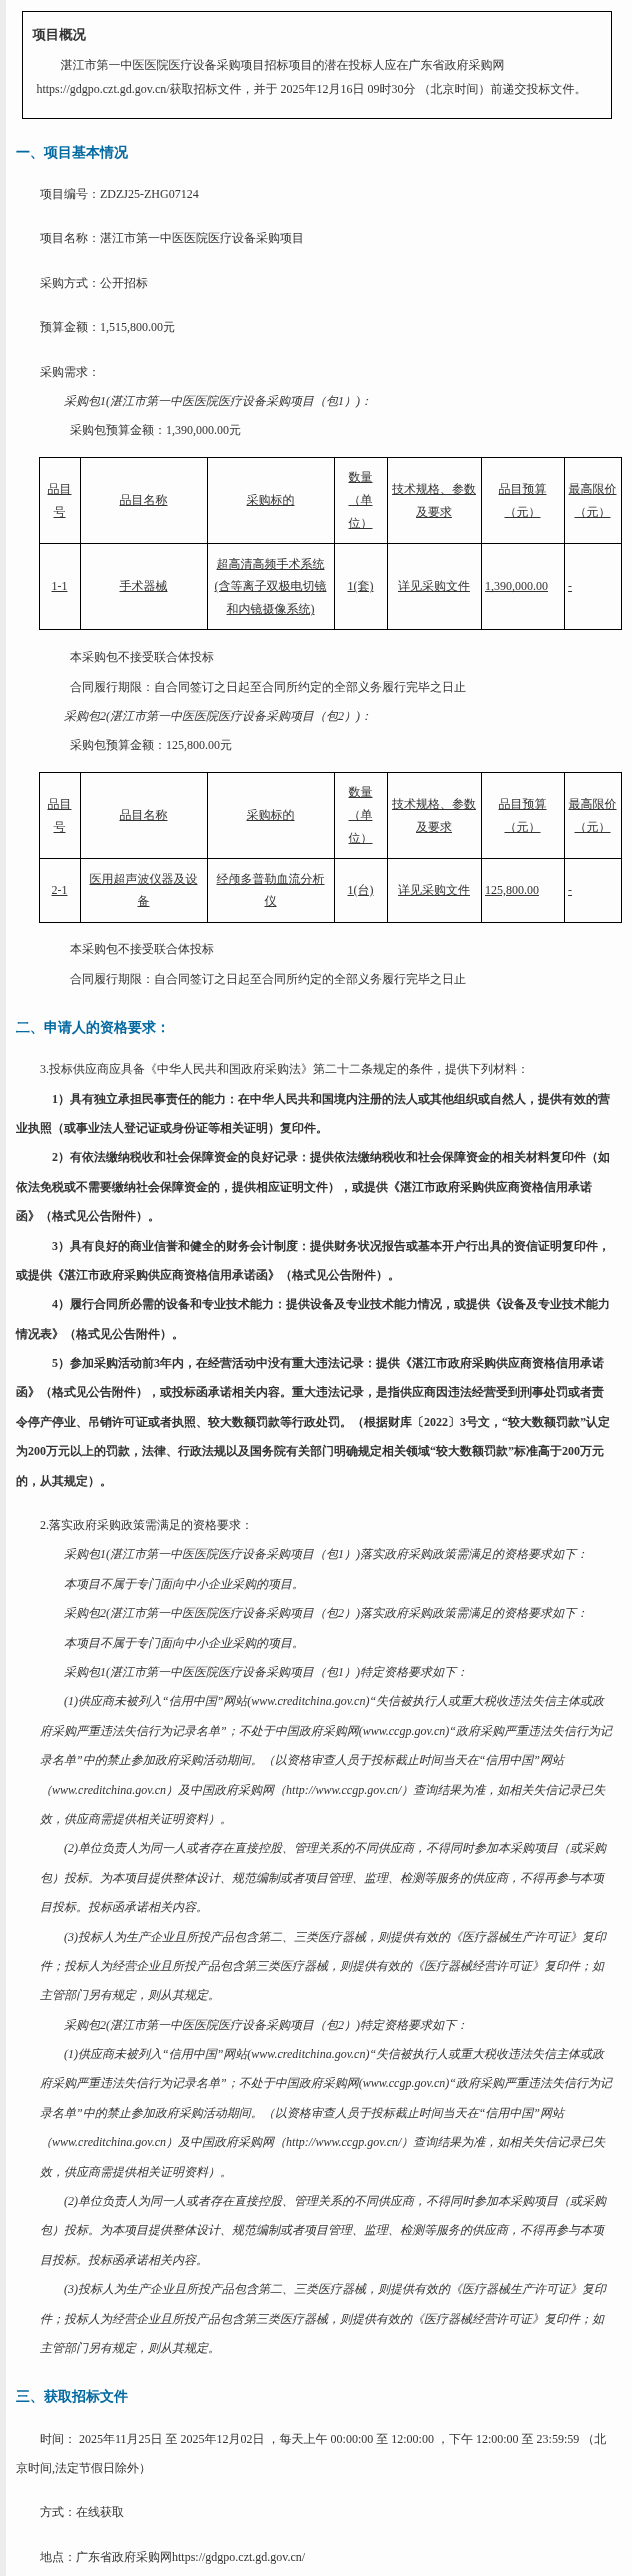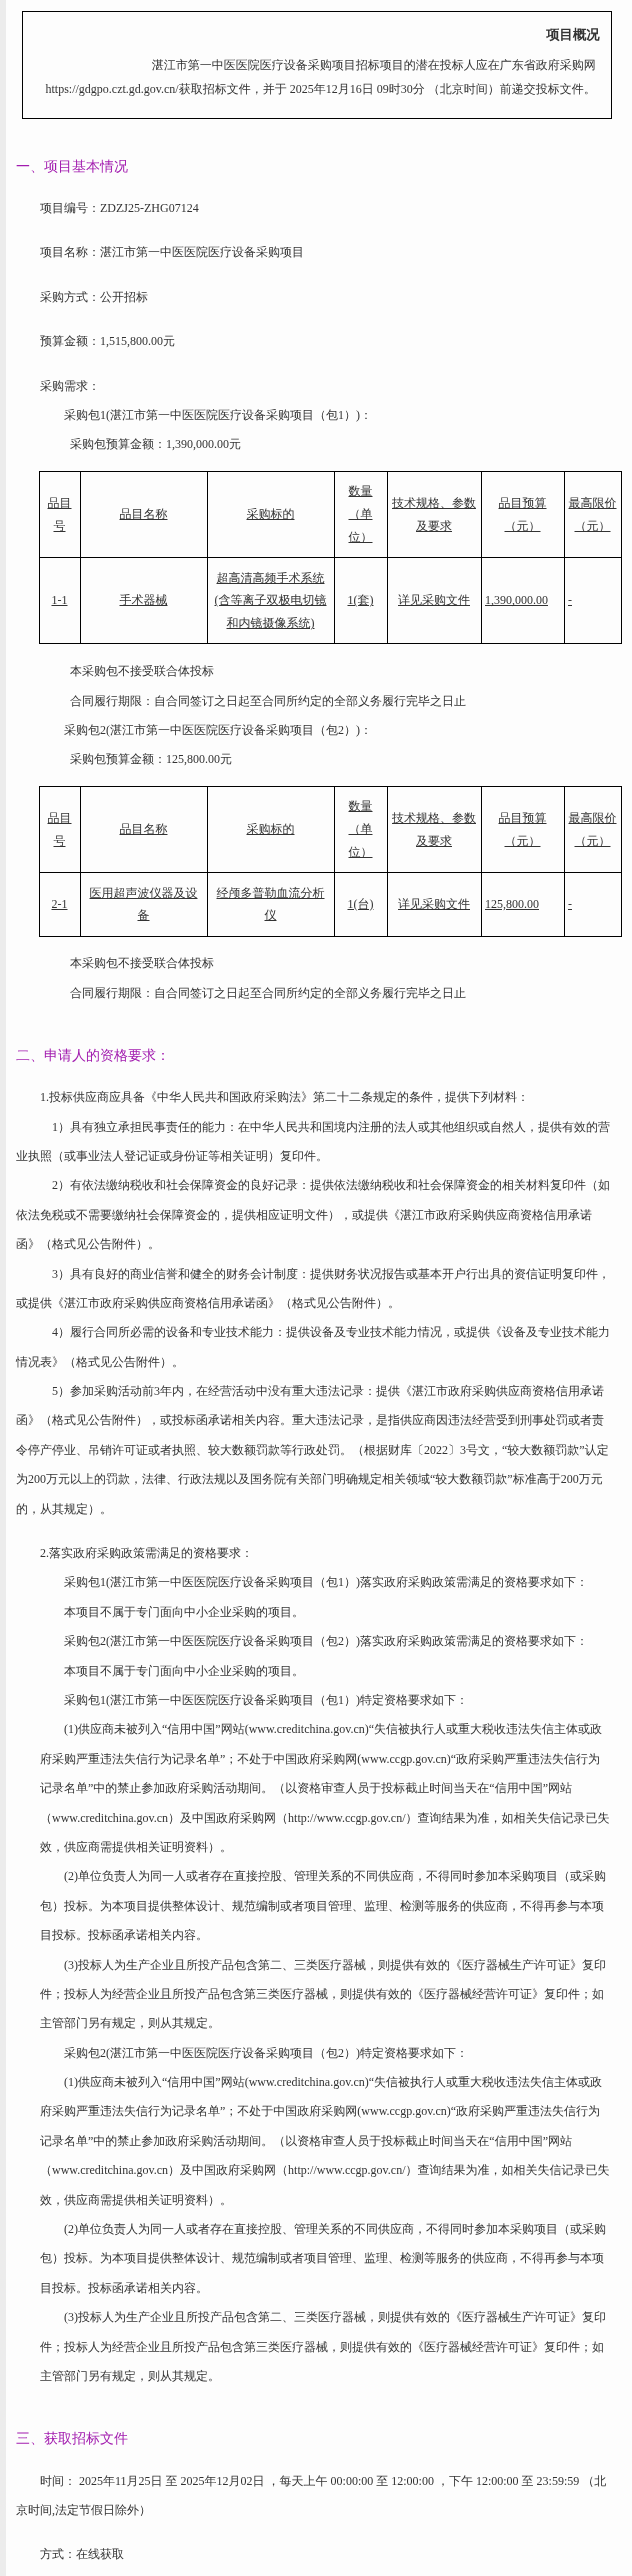--- a/index.html
+++ b/index.html
@@ -20,45 +20,44 @@
   }
   .content{
     padding:8.4px 20px 21px 16px;
   }
   
   .overview-box{
     border:0.7px solid #000;
     margin:2.8px 0 20px 6.3px;
     padding:10px 11.3px 12.7px 9.1px;
     line-height:2.0;
-    text-align:right;
   }
   .overview-box .box-title{
     font-weight:bold;
     font-size:13.4px;
     color:#333;
     margin:0 0 4.2px 0;
   }
   .overview-box .box-body{
     margin:4px;
     text-indent:2em;
   }
   
   .sec-heading{
-    font-weight:normal;
+    font-weight:bold;
     font-size:14px;
-    color:#a21caf;
-    margin:35px 0 10px 0;
+    color:#0369a1;
+    margin:21px 0 10px 0;
     line-height:1.8;
   }
   
   p{margin:0;}
   .t1{text-indent:2em;margin-top:15px;}                         
-  .t3{text-indent:3em;}                         
-  .sub{margin-left:2em;text-indent:2em;}        
+  .t3{text-indent:3em;font-weight:bold;}                         
+  .sub{margin-left:2em;text-indent:2em;font-style:italic;}        
   .sub2{margin-left:2em;text-indent:2.5em;}     
   
   table.items{
     border-collapse:collapse;
     margin:11.3px 0 12.7px 22.5px;
     width:582px;
     table-layout:fixed;
     text-align:center;
     line-height:1.9;
     font-size:12px;
@@ -160,21 +159,21 @@
         <td class="num">125,800.00</td>
         <td class="num">-</td>
       </tr>
     </tbody>
       </table>
 
     <p class="sub2">本采购包不接受联合体投标</p>
     <p class="sub2">合同履行期限：自合同签订之日起至合同所约定的全部义务履行完毕之日止</p>
 
     <h2 class="sec-heading">二、申请人的资格要求：</h2>
-    <p class="t1">1.投标供应商应具备《中华人民共和国政府采购法》第二十二条规定的条件，提供下列材料：</p>
+    <p class="t1">3.投标供应商应具备《中华人民共和国政府采购法》第二十二条规定的条件，提供下列材料：</p>
     <p class="t3">1）具有独立承担民事责任的能力：在中华人民共和国境内注册的法人或其他组织或自然人，提供有效的营业执照（或事业法人登记证或身份证等相关证明）复印件。</p>
     <p class="t3">2）有依法缴纳税收和社会保障资金的良好记录：提供依法缴纳税收和社会保障资金的相关材料复印件（如依法免税或不需要缴纳社会保障资金的，提供相应证明文件），或提供《湛江市政府采购供应商资格信用承诺函》（格式见公告附件）。</p>
     <p class="t3">3）具有良好的商业信誉和健全的财务会计制度：提供财务状况报告或基本开户行出具的资信证明复印件，或提供《湛江市政府采购供应商资格信用承诺函》（格式见公告附件）。</p>
     <p class="t3">4）履行合同所必需的设备和专业技术能力：提供设备及专业技术能力情况，或提供《设备及专业技术能力情况表》（格式见公告附件）。</p>
     <p class="t3">5）参加采购活动前3年内，在经营活动中没有重大违法记录：提供《湛江市政府采购供应商资格信用承诺函》（格式见公告附件），或投标函承诺相关内容。重大违法记录，是指供应商因违法经营受到刑事处罚或者责令停产停业、吊销许可证或者执照、较大数额罚款等行政处罚。（根据财库〔2022〕3号文，“较大数额罚款”认定为200万元以上的罚款，法律、行政法规以及国务院有关部门明确规定相关领域“较大数额罚款”标准高于200万元的，从其规定）。</p>
     <p class="t1">2.落实政府采购政策需满足的资格要求：</p>
     <p class="sub">采购包1(湛江市第一中医医院医疗设备采购项目（包1）)落实政府采购政策需满足的资格要求如下：</p>
     <p class="sub">本项目不属于专门面向中小企业采购的项目。</p>
     <p class="sub">采购包2(湛江市第一中医医院医疗设备采购项目（包2）)落实政府采购政策需满足的资格要求如下：</p>
     <p class="sub">本项目不属于专门面向中小企业采购的项目。</p>

